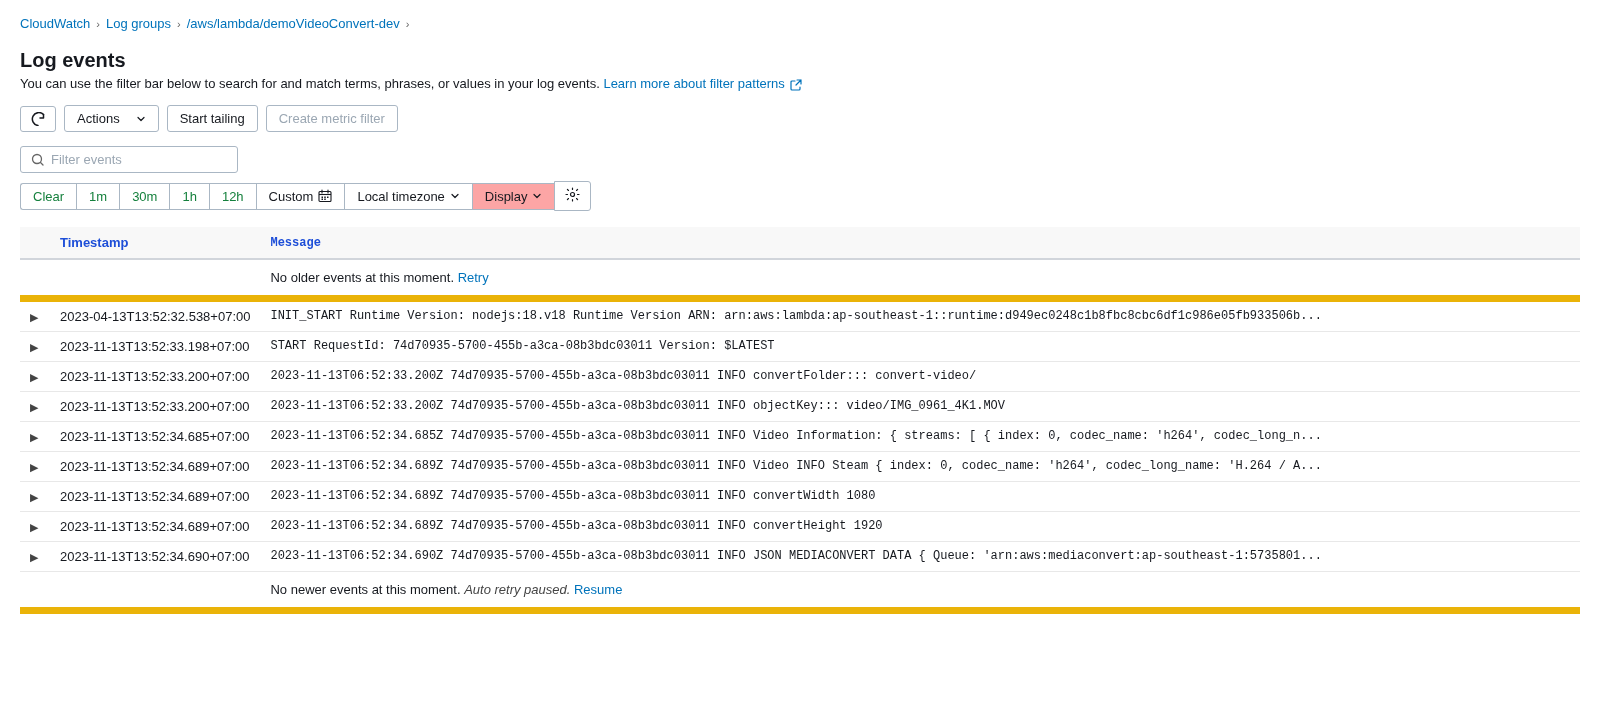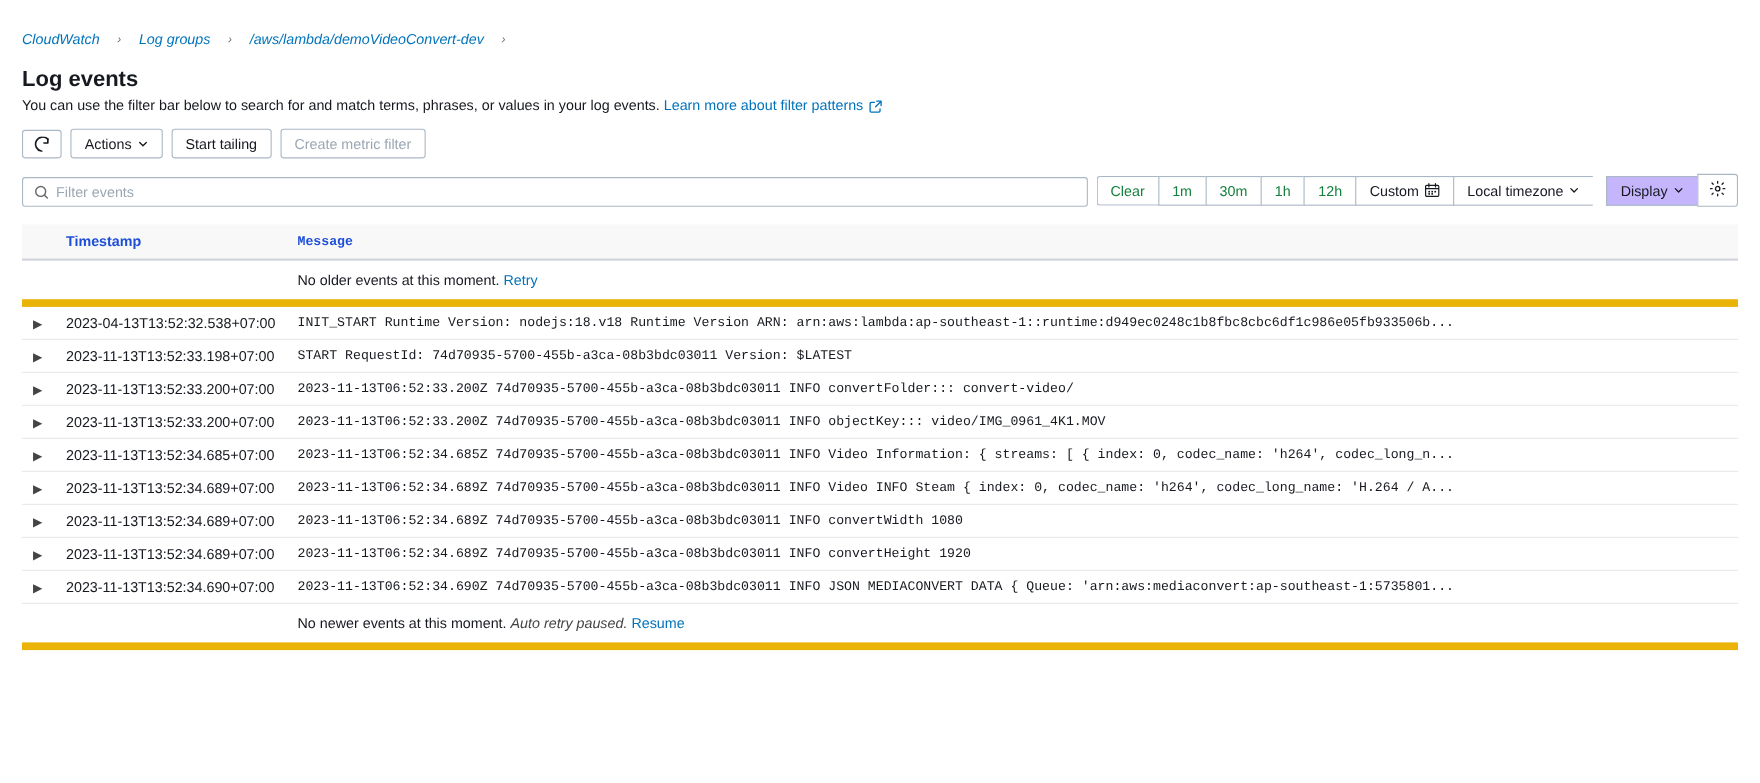--- a/index.html
+++ b/index.html
@@ -11,26 +11,25 @@
     }
     .page-wrapper {
       background: #fff;
       min-height: 712px;
       padding: 0;
     }
     
     .breadcrumb {
       display: flex;
       align-items: center;
-      gap: 16px;
-      padding: 28px 20px 8px 20px;
-      font-size: 13px;
-      color: #16191f;
-      background: #fff;
-      font-style: italic;
+      gap: 6px;
+      padding: 16px 20px 8px 20px;
+      font-size: 13px;
+      color: #16191f;
+      background: #fff;
     }
     .breadcrumb-link {
       color: #0073bb;
       cursor: pointer;
       text-decoration: none;
     }
     .breadcrumb-sep {
       color: #666;
       font-size: 11px;
     }
@@ -71,21 +70,21 @@
     
     .toolbar {
       display: flex;
       align-items: center;
       gap: 8px;
       margin-bottom: 14px;
     }
     .btn {
       display: inline-flex;
       align-items: center;
-      gap: 5px;
+      gap: 16px;
       padding: 5px 12px;
       border: 1px solid #aab7c4;
       background: #fff;
       border-radius: 3px;
       cursor: pointer;
       font-size: 13px;
       color: #16191f;
       white-space: nowrap;
       justify-content: space-between;
     }
@@ -93,23 +92,24 @@
       padding: 5px 10px;
     }
     .btn-disabled {
       color: #9ba7b3;
       cursor: default;
     }
 
     
     .filter-bar {
       display: flex;
-      align-items: flex-end;
+      align-items: flex-start;
       gap: 8px;
       margin-bottom: 16px;
+      flex-direction: column;
     }
     .filter-input-wrap {
       flex: 1;
       display: flex;
       align-items: center;
       border: 1px solid #aab7c4;
       border-radius: 3px;
       padding: 5px 10px;
       background: #fff;
     }
@@ -168,25 +168,24 @@
       color: #16191f;
       white-space: nowrap;
     }
     .display-btn {
       display: inline-flex;
       align-items: center;
       gap: 5px;
       padding: 5px 12px;
       border: 1px solid #aab7c4;
       border-right: none;
-      background: #c4b5fd;
-      cursor: pointer;
-      font-size: 13px;
-      color: #16191f;
-      margin-left: 12px;
+      background: #fca5a5;
+      cursor: pointer;
+      font-size: 13px;
+      color: #16191f;
     }
     .settings-btn {
       padding: 5px 10px;
       border: 1px solid #aab7c4;
       border-radius: 0 3px 3px 0;
       background: #fff;
       cursor: pointer;
       font-size: 13px;
     }
 

